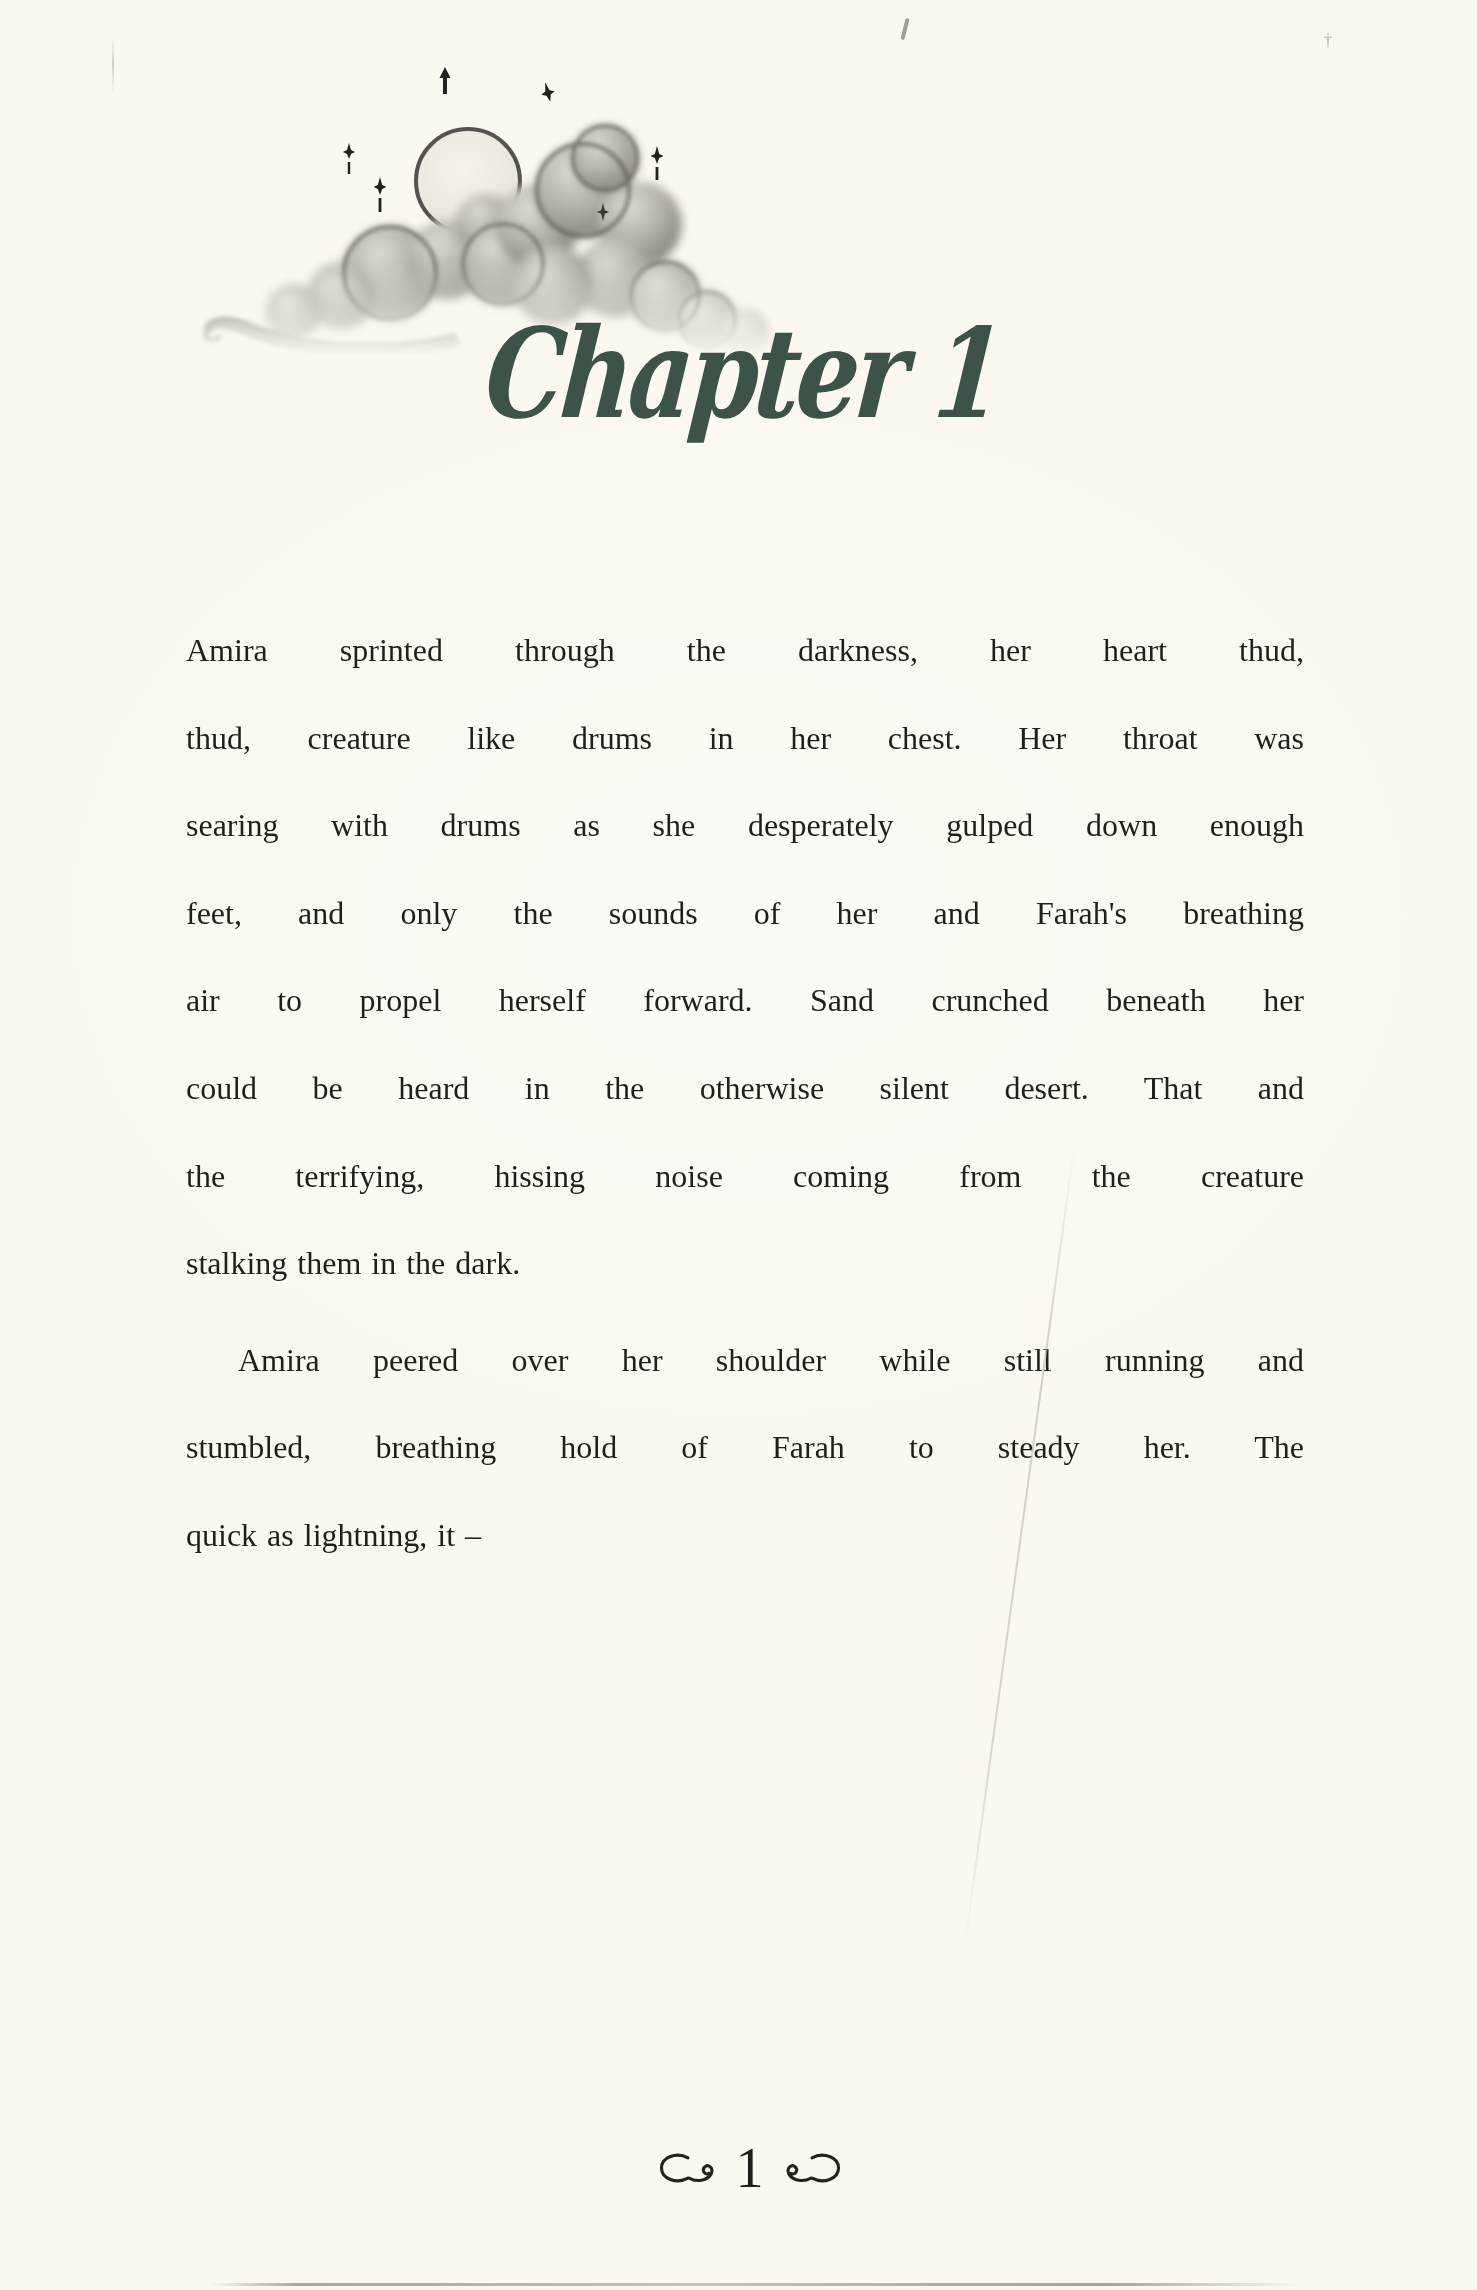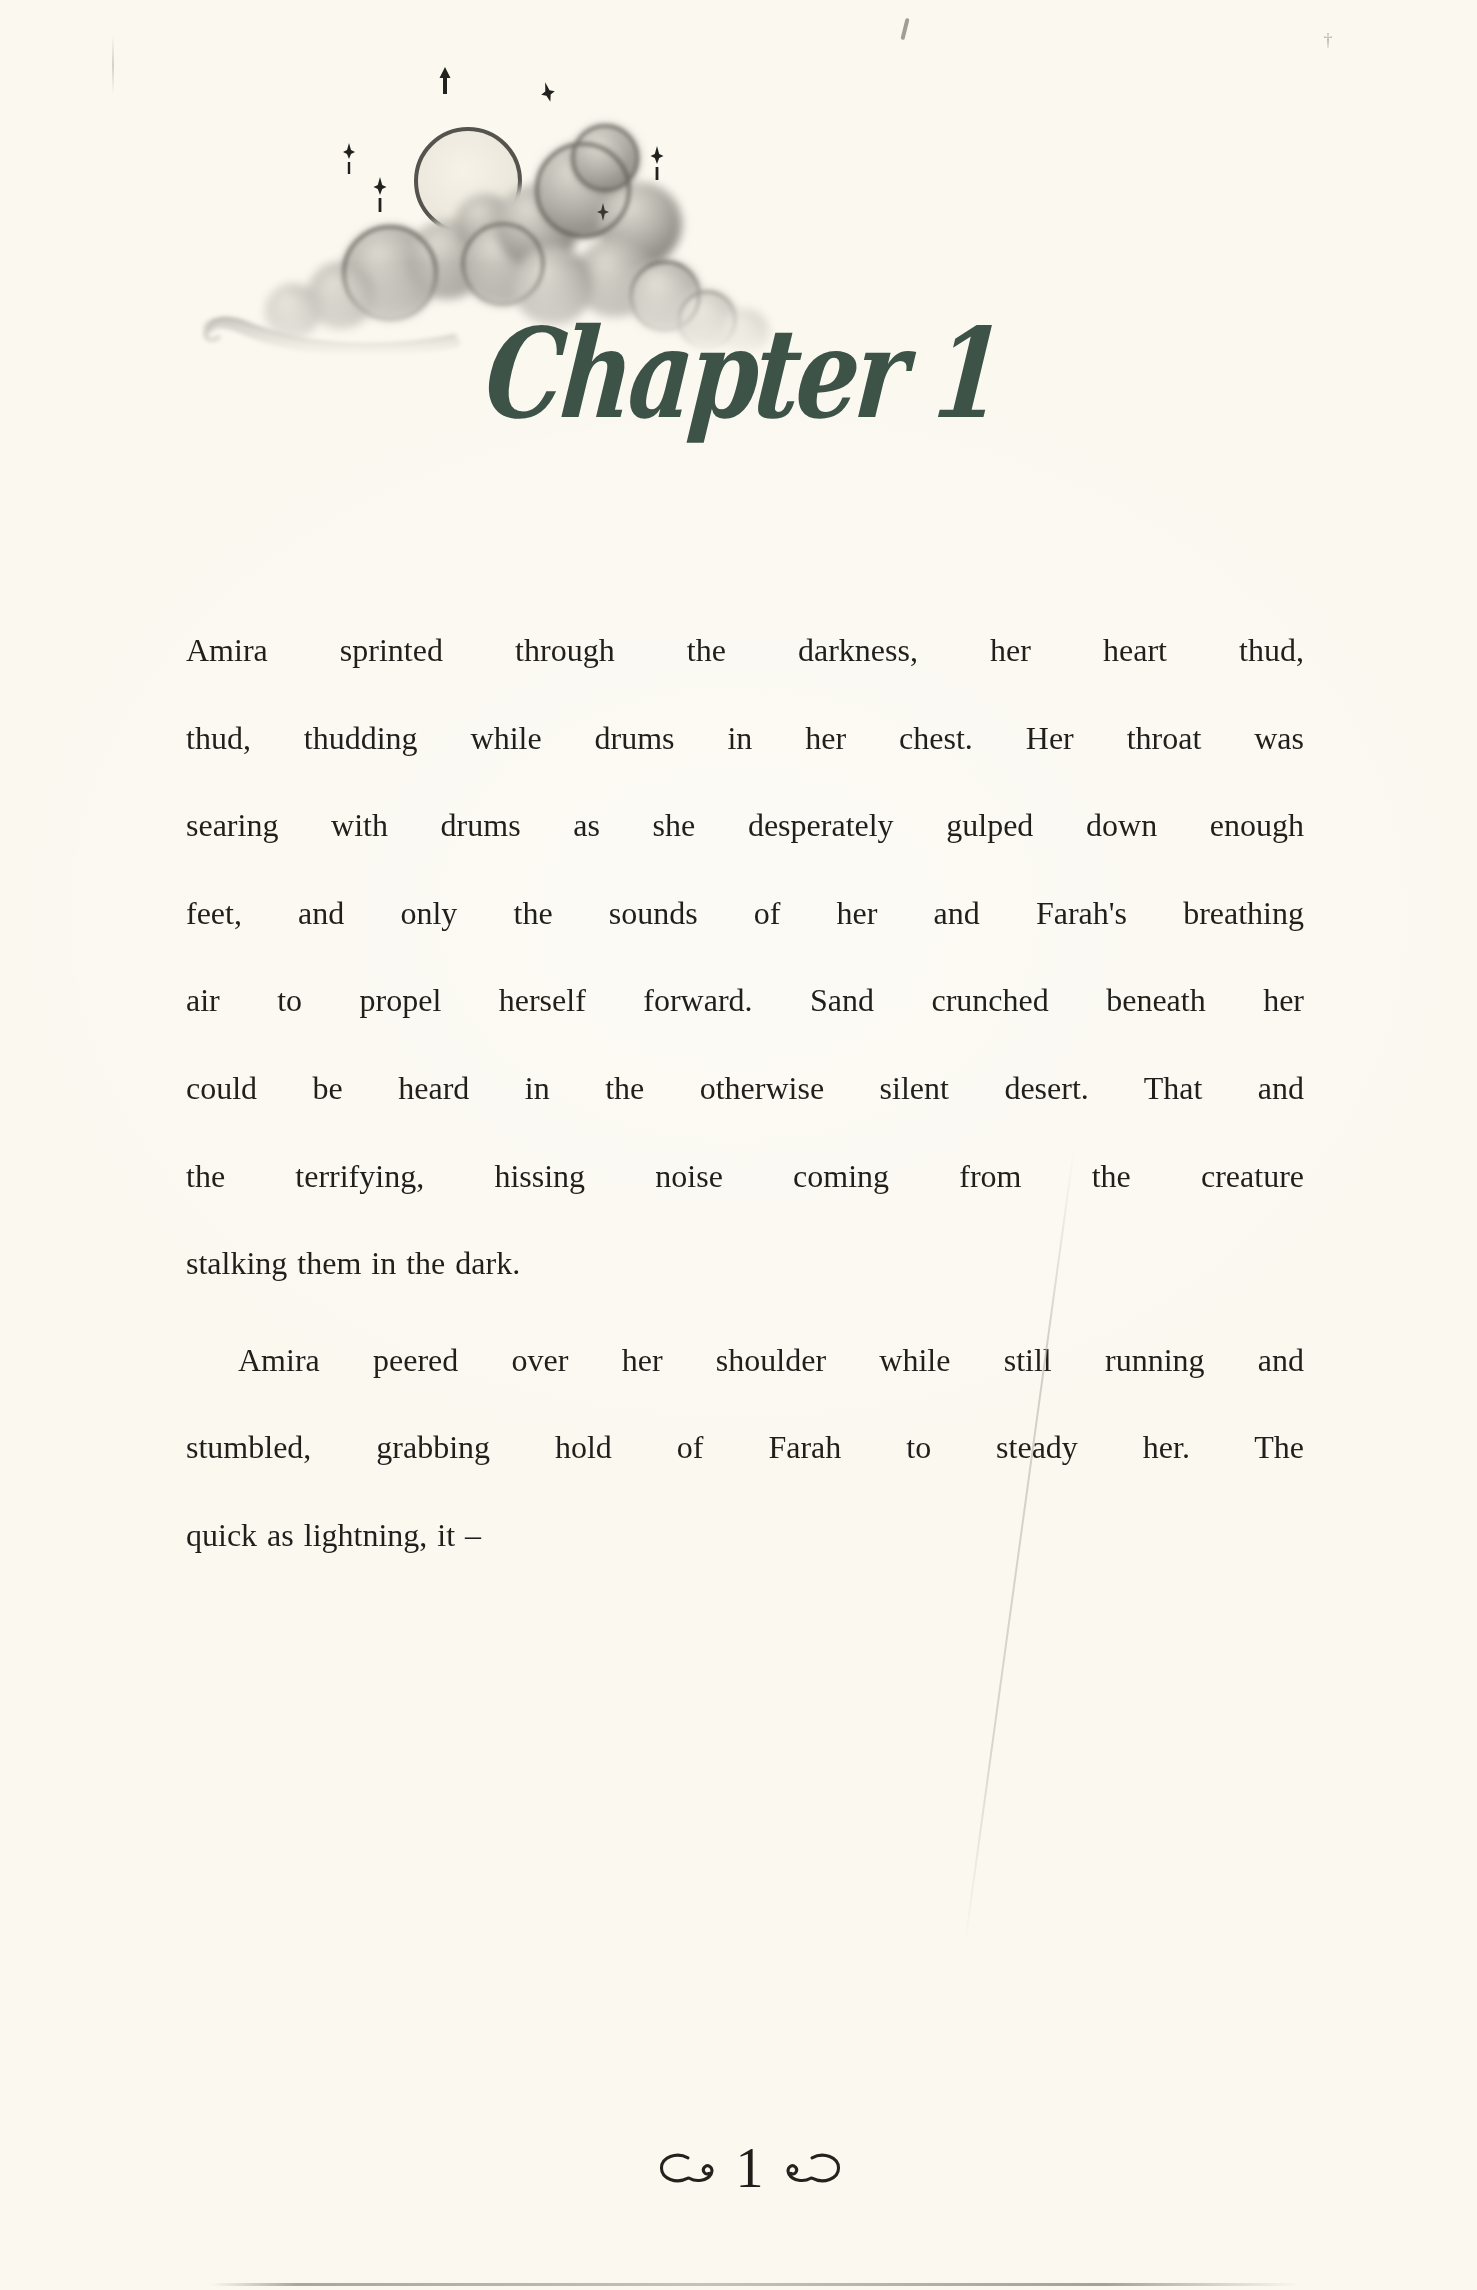--- a/index.html
+++ b/index.html
@@ -158,31 +158,31 @@
         <path d="M0,-9 L1.8,-1.8 L6,0 L1.8,1.8 L0,9 L-1.8,1.8 L-6,0 L-1.8,-1.8 Z"></path>
       </g>
     </g>
   </svg>
 
   <div class="chapter-title">Chapter 1</div>
 
   <div class="body-text">
     <div class="para">
       <div class="line">Amira sprinted through the darkness, her heart thud,</div>
-      <div class="line">thud, thudding while drums in her chest. Her throat was</div>
+      <div class="line">thud, creature like drums in her chest. Her throat was</div>
       <div class="line">searing with drums as she desperately gulped down enough</div>
       <div class="line">feet, and only the sounds of her and Farah's breathing</div>
       <div class="line">air to propel herself forward. Sand crunched beneath her</div>
       <div class="line">could be heard in the otherwise silent desert. That and</div>
       <div class="line">the terrifying, hissing noise coming from the creature</div>
       <div class="line para-end">stalking them in the dark.</div>
     </div>
     <div class="para">
       <div class="line indent">Amira peered over her shoulder while still running and</div>
-      <div class="line">stumbled, grabbing hold of Farah to steady her. The</div>
+      <div class="line">stumbled, breathing hold of Farah to steady her. The</div>
       <div class="line para-end">quick as lightning, it –</div>
     </div>
   </div>
 
   <div class="footer">
     <svg class="flourish" width="68" height="34" viewBox="0 0 100 50">
       <g fill="none" stroke="#23221d" stroke-width="4.5" stroke-linecap="round">
         <path d="M 50 10 C 33 1, 11 9, 11 25 C 11 41, 33 49, 50 40"></path>
         <path d="M 52 40 C 62 46, 78 44, 84 34 C 88 25, 80 18, 74 24 C 70 29, 75 36, 81 33"></path>
       </g>

